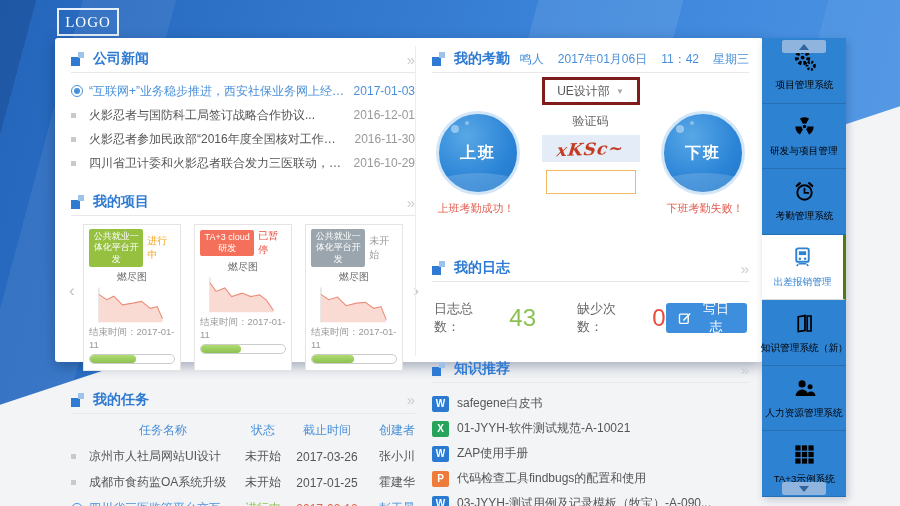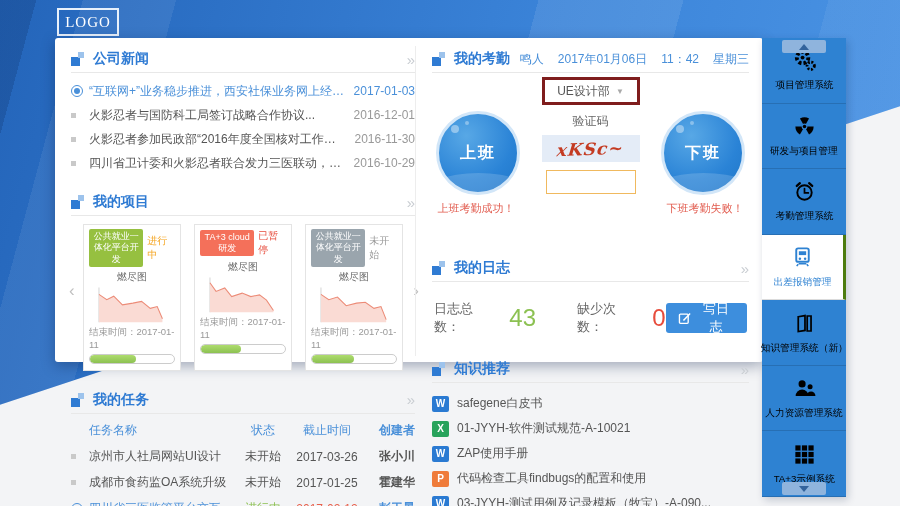--- a/index.html
+++ b/index.html
@@ -63,23 +63,23 @@
   .endtime{font-size:9.5px;color:#999;margin:2px 0 4px;}
   .pbar{height:8px;border:1px solid #ccc;border-radius:5px;overflow:hidden;background:#fff;}
   .pfill{height:100%;background:linear-gradient(#aedc6e,#8cc152);border-radius:5px;}
   
   .ttable{margin-top:4px;font-size:12px;}
   .trow{display:flex;align-items:center;height:26px;color:#555;}
   .trow .c-bullet{flex:0 0 18px;display:flex;}
   .trow .c-name{flex:1;overflow:hidden;white-space:nowrap;text-overflow:ellipsis;}
   .trow .c-status{flex:0 0 52px;text-align:center;}
   .trow .c-date{flex:0 0 76px;text-align:center;}
-  .trow .c-creator{flex:0 0 50px;text-align:right;font-weight:bold;}
+  .trow .c-creator{flex:0 0 50px;text-align:right;}
   .thead{color:#4a90d9;}
-  .thead .c-name{text-align:left;}
+  .thead .c-name{text-align:center;}
   .trow.sel .c-name,.trow.sel .c-creator{color:#4a90d9;}
   .trow.sel .c-status{color:#8cc152;}
   .trow.sel .c-date{color:#e8604c;}
   
   .att-info{margin-left:auto;display:flex;gap:14px;font-size:12px;color:#4a90d9;}
   .att-body{position:relative;height:168px;margin-top:4px;}
   .att-mid{width:120px;margin:0 auto;text-align:center;}
   .dept{width:92px;height:22px;margin:4px auto 0;border:3px solid #7f1d1d;background:#fff;
         display:flex;align-items:center;justify-content:center;gap:6px;font-size:12px;color:#555;cursor:pointer;}
   .dept .caret{color:#a9a9a9;font-size:8px;}

